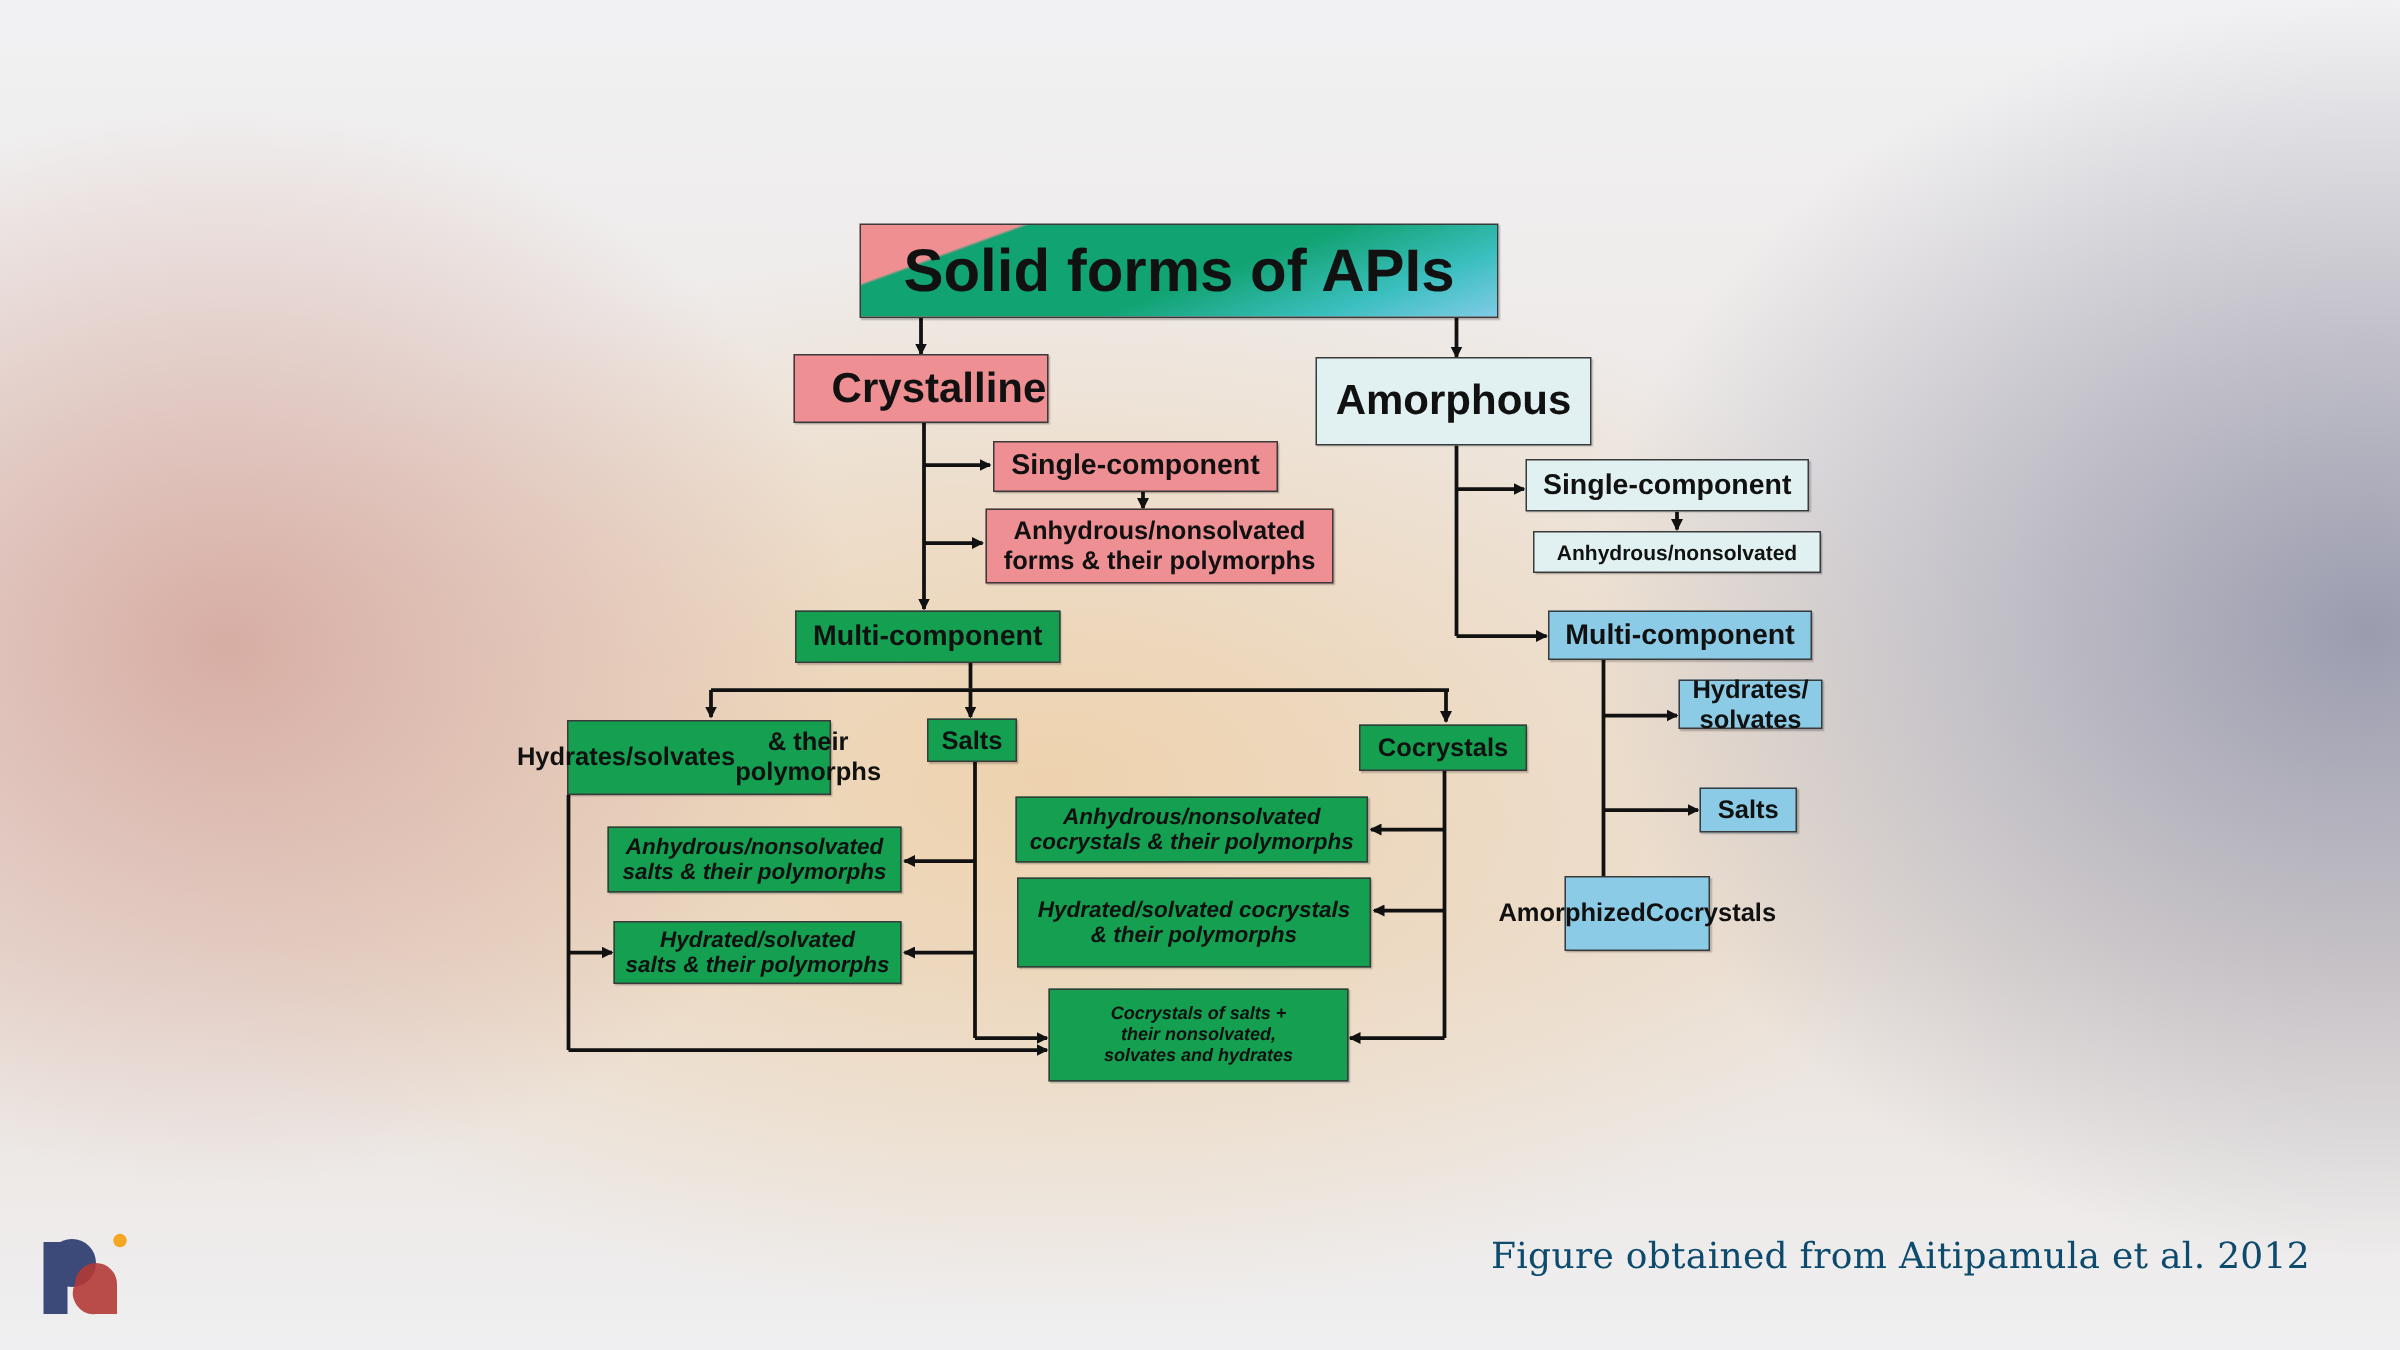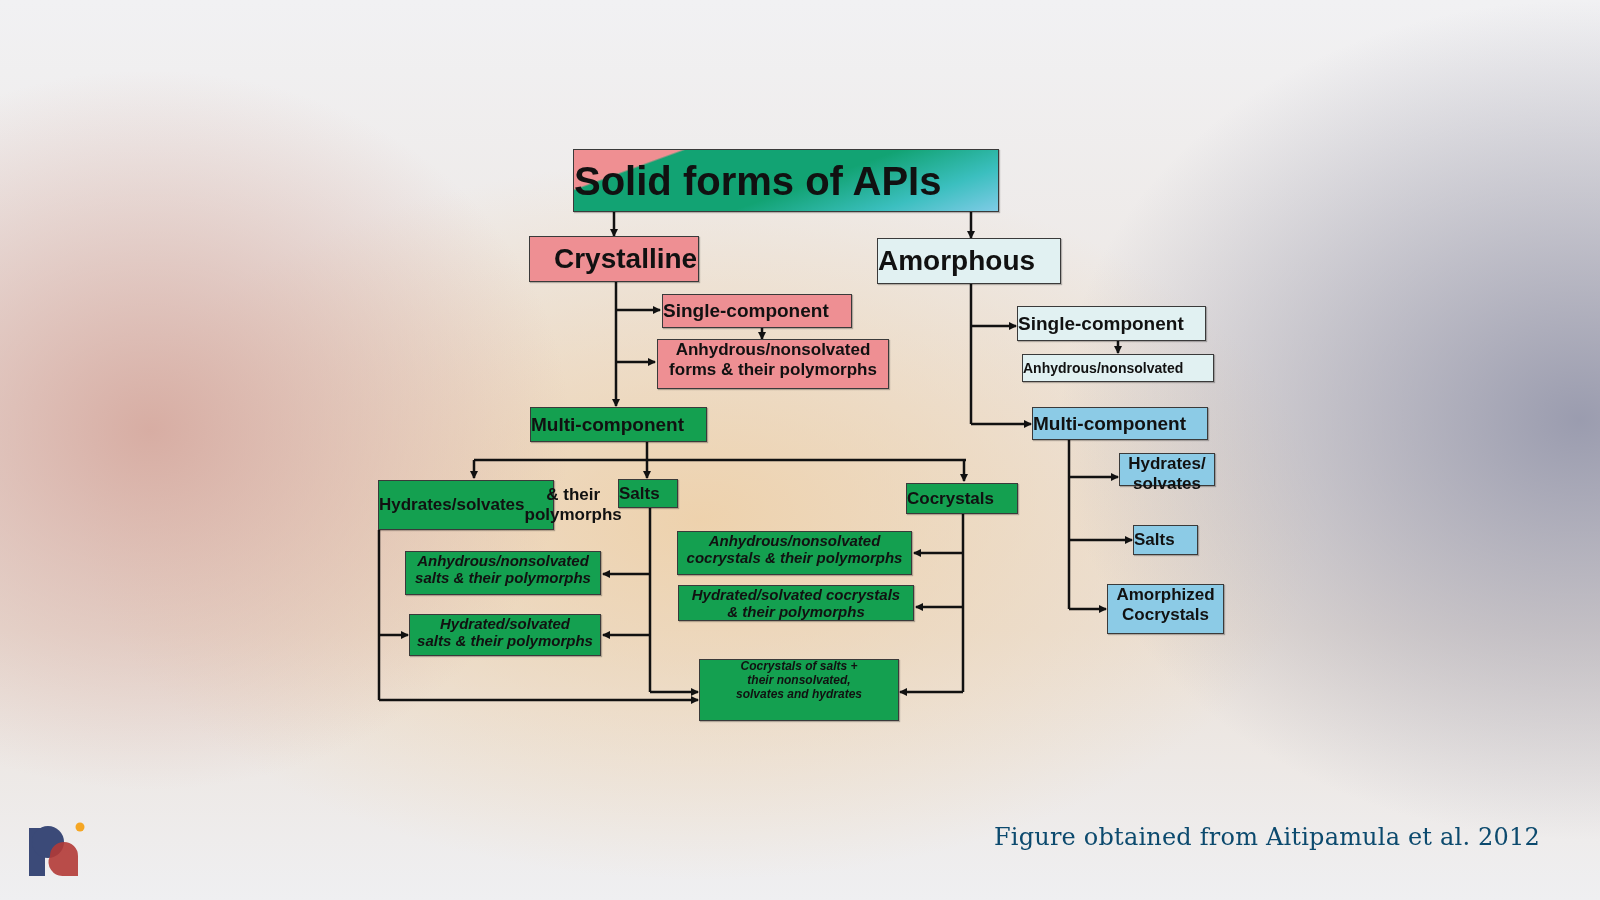--- a/index.html
+++ b/index.html
@@ -8,21 +8,21 @@
     font-family: "Liberation Sans", sans-serif;
     background:
       radial-gradient(ellipse 420px 360px at 150px 430px, rgba(214,170,160,0.95), rgba(214,170,160,0) 100%),
       radial-gradient(ellipse 520px 420px at 1580px 420px, rgba(150,152,172,0.95), rgba(150,152,172,0) 100%),
       radial-gradient(ellipse 620px 360px at 700px 520px, rgba(238,208,168,0.9), rgba(238,208,168,0) 100%),
       linear-gradient(180deg, #f1f1f3 0%, #ece6e2 45%, #ebe2da 70%, #efeff1 100%);
   }
   .box {
     position: absolute; box-sizing: border-box;
     border: 1.5px solid #3a3a3a;
-    display: flex; align-items: center; 
+    display: flex; align-items: center; justify-content: center;
     text-align: center; font-weight: bold; color: #111;
     line-height: 1.15;
     box-shadow: 1px 1px 1px rgba(0,0,0,0.25);
   }
   .pink { background: #ee8f93; }
   .lightblue { background: #e1f1f2; }
   .blue { background: #8ccbe6; }
   .green { background: #14a050; }
   .it { font-style: italic; }
   #title-box {
@@ -121,50 +121,50 @@
   <span>salts &amp; their polymorphs</span>
 </div>
 <div class="box green it" style="left:409px;top:614px;width:192px;height:42px;font-size:15px;flex-direction:column;">
   <span>Hydrated/solvated</span>
   <span>salts &amp; their polymorphs</span>
 </div>
 <div class="box green it" style="left:677px;top:531px;width:235px;height:44px;font-size:15px;flex-direction:column;">
   <span>Anhydrous/nonsolvated</span>
   <span>cocrystals &amp; their polymorphs</span>
 </div>
-<div class="box green it" style="left:678px;top:585px;width:236px;height:36px;font-size:15px;flex-direction:column;">
+<div class="box green it" style="left:678px;top:585px;width:236px;height:60px;font-size:15px;flex-direction:column;">
   <span>Hydrated/solvated cocrystals</span>
   <span>&amp; their polymorphs</span>
 </div>
 <div class="box green it" style="left:699px;top:659px;width:200px;height:62px;font-size:12px;flex-direction:column;">
   <span>Cocrystals of salts +</span>
   <span>their nonsolvated,</span>
   <span>solvates and hydrates</span>
 </div>
 
-<div class="box lightblue" style="left:877px;top:238px;width:184px;height:46px;font-size:28px;">
+<div class="box lightblue" style="left:877px;top:238px;width:184px;height:59px;font-size:28px;">
   <span>Amorphous</span>
 </div>
 <div class="box lightblue" style="left:1017px;top:306px;width:189px;height:35px;font-size:19px;">
   <span>Single-component</span>
 </div>
 <div class="box lightblue" style="left:1022px;top:354px;width:192px;height:28px;font-size:14px;">
   <span>Anhydrous/nonsolvated</span>
 </div>
 <div class="box blue" style="left:1032px;top:407px;width:176px;height:33px;font-size:19px;">
   <span>Multi-component</span>
 </div>
 <div class="box blue" style="left:1119px;top:453px;width:96px;height:33px;font-size:17px;flex-direction:column;">
   <span>Hydrates/</span>
   <span>solvates</span>
 </div>
 <div class="box blue" style="left:1133px;top:525px;width:65px;height:30px;font-size:17px;">
   <span>Salts</span>
 </div>
-<div class="box blue" style="left:1107px;top:584px;width:117px;height:50px;font-size:17px;flex-direction:column;">
+<div class="box blue" style="left:1043px;top:584px;width:97px;height:50px;font-size:17px;flex-direction:row;">
   <span>Amorphized</span>
   <span>Cocrystals</span>
 </div>
 
 <svg class="logo" viewBox="0 0 60 56">
   <rect x="1" y="6" width="16" height="48" fill="#3b4a78"></rect>
   <circle cx="20" cy="20" r="16" fill="#3b4a78"></circle>
   <path d="M22 34 A14 14 0 0 1 50 34 L50 54 L36 54 A14 14 0 0 1 22 34 z" fill="#b23a36" opacity="0.9"></path>
   <circle cx="52" cy="5" r="4.5" fill="#f5a623"></circle>
 </svg>

